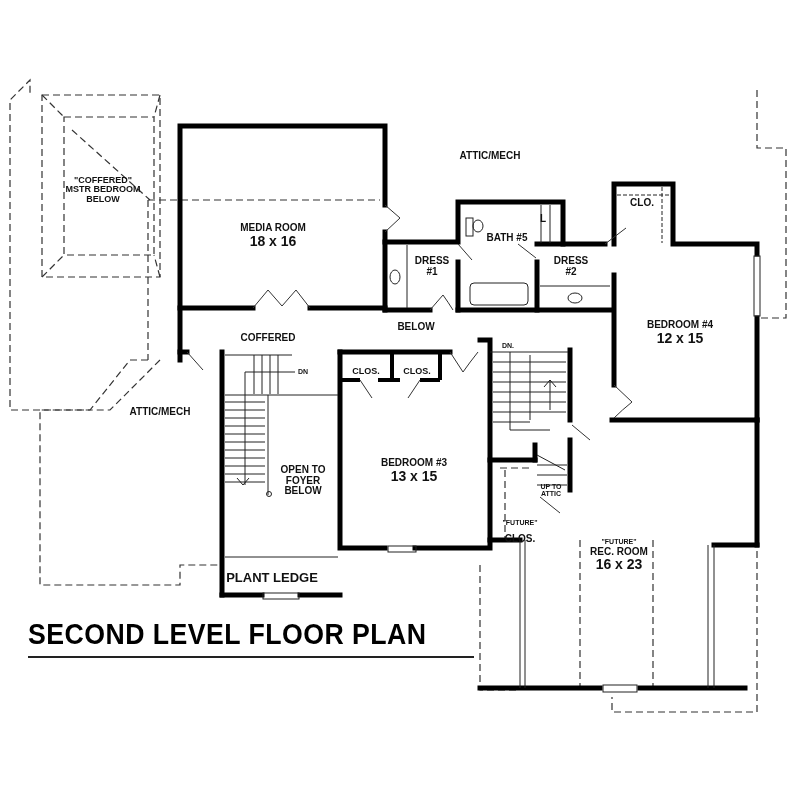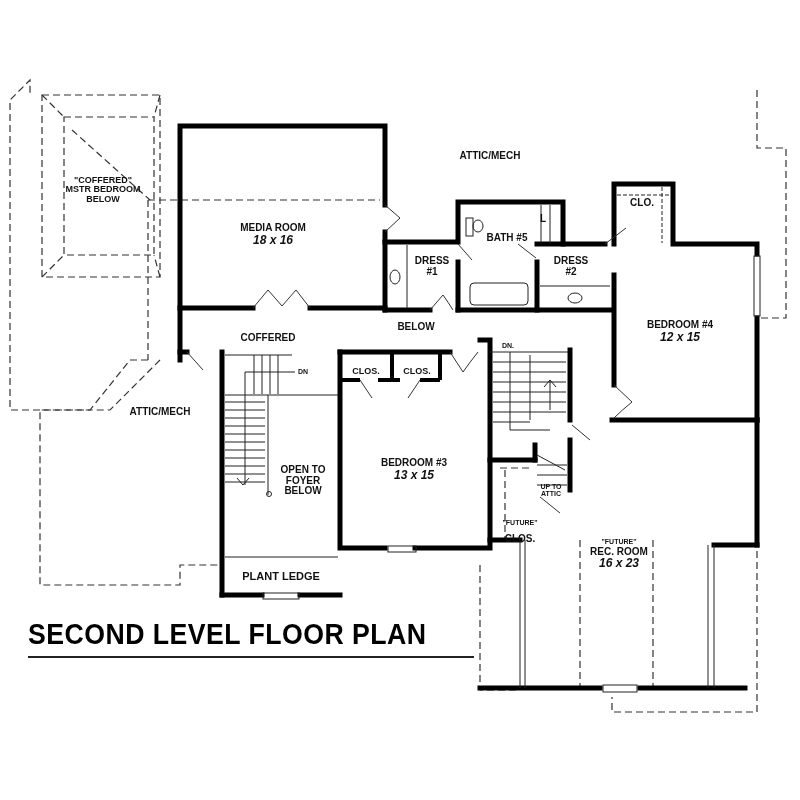--- a/index.html
+++ b/index.html
@@ -1,21 +1,21 @@
 <!DOCTYPE html>
 <html><head>
 <meta charset="utf-8">
 <style>
   html, body { margin:0; padding:0; background:#ffffff; }
   body { width:800px; height:800px; position:relative; overflow:hidden; font-family:"Liberation Sans", sans-serif; }
   #plan { position:absolute; left:0; top:0; width:800px; height:800px; }
   .lbl { position:absolute; font-family:"Liberation Sans", sans-serif; font-weight:bold; color:#111; text-align:center; line-height:1.05; white-space:nowrap; transform:translateX(-50%); }
   .s9 { font-size:9px; }
   .s10 { font-size:10px; }
-  .dim { font-size:12px; display:block;font-style:italic; }
+  .dim { font-size:14px; display:block; }
   .title { position:absolute; left:28px; top:618px; font-family:"Liberation Sans", sans-serif; font-weight:bold; font-size:29px; letter-spacing:0.5px; color:#000; white-space:nowrap; transform:scaleX(0.92); transform-origin:left top; }
   .title-rule { position:absolute; left:28px; top:656px; width:446px; height:2px; background:#222; }
 </style>
 </head>
 <body>
 
 <svg id="plan" viewBox="0 0 800 800" xmlns="http://www.w3.org/2000/svg">
 
   <g fill="none" stroke="#333" stroke-width="1.2" stroke-dasharray="7,4">
     <rect x="42" y="95" width="118" height="182"></rect>
@@ -206,21 +206,21 @@
 <div class="lbl s9" style="left:417px; top:367px;">CLOS.</div>
 <div class="lbl s10" style="left:414px; top:458px;">
   <span>BEDROOM #3</span>
   <span class="dim">13 x 15</span>
 </div>
 <div class="lbl" style="left:303px; top:465px; font-size:10px;">
   <span>OPEN TO</span><br>
   <span>FOYER</span><br>
   <span>BELOW</span>
 </div>
-<div class="lbl" style="left:281px; top:571px; font-size:11px;">PLANT LEDGE</div>
+<div class="lbl" style="left:272px; top:571px; font-size:13px;">PLANT LEDGE</div>
 <div class="lbl" style="left:303px; top:368px; font-size:7px;">DN</div>
 <div class="lbl" style="left:508px; top:342px; font-size:7px;">DN.</div>
 <div class="lbl" style="left:551px; top:483px; font-size:7px;">
   <span>UP TO</span><br>
   <span>ATTIC</span>
 </div>
 <div class="lbl" style="left:520px; top:512px;">
   <span style="font-size:7px;">"FUTURE"</span><br>
   <span style="font-size:10px;">CLOS.</span>
 </div>

